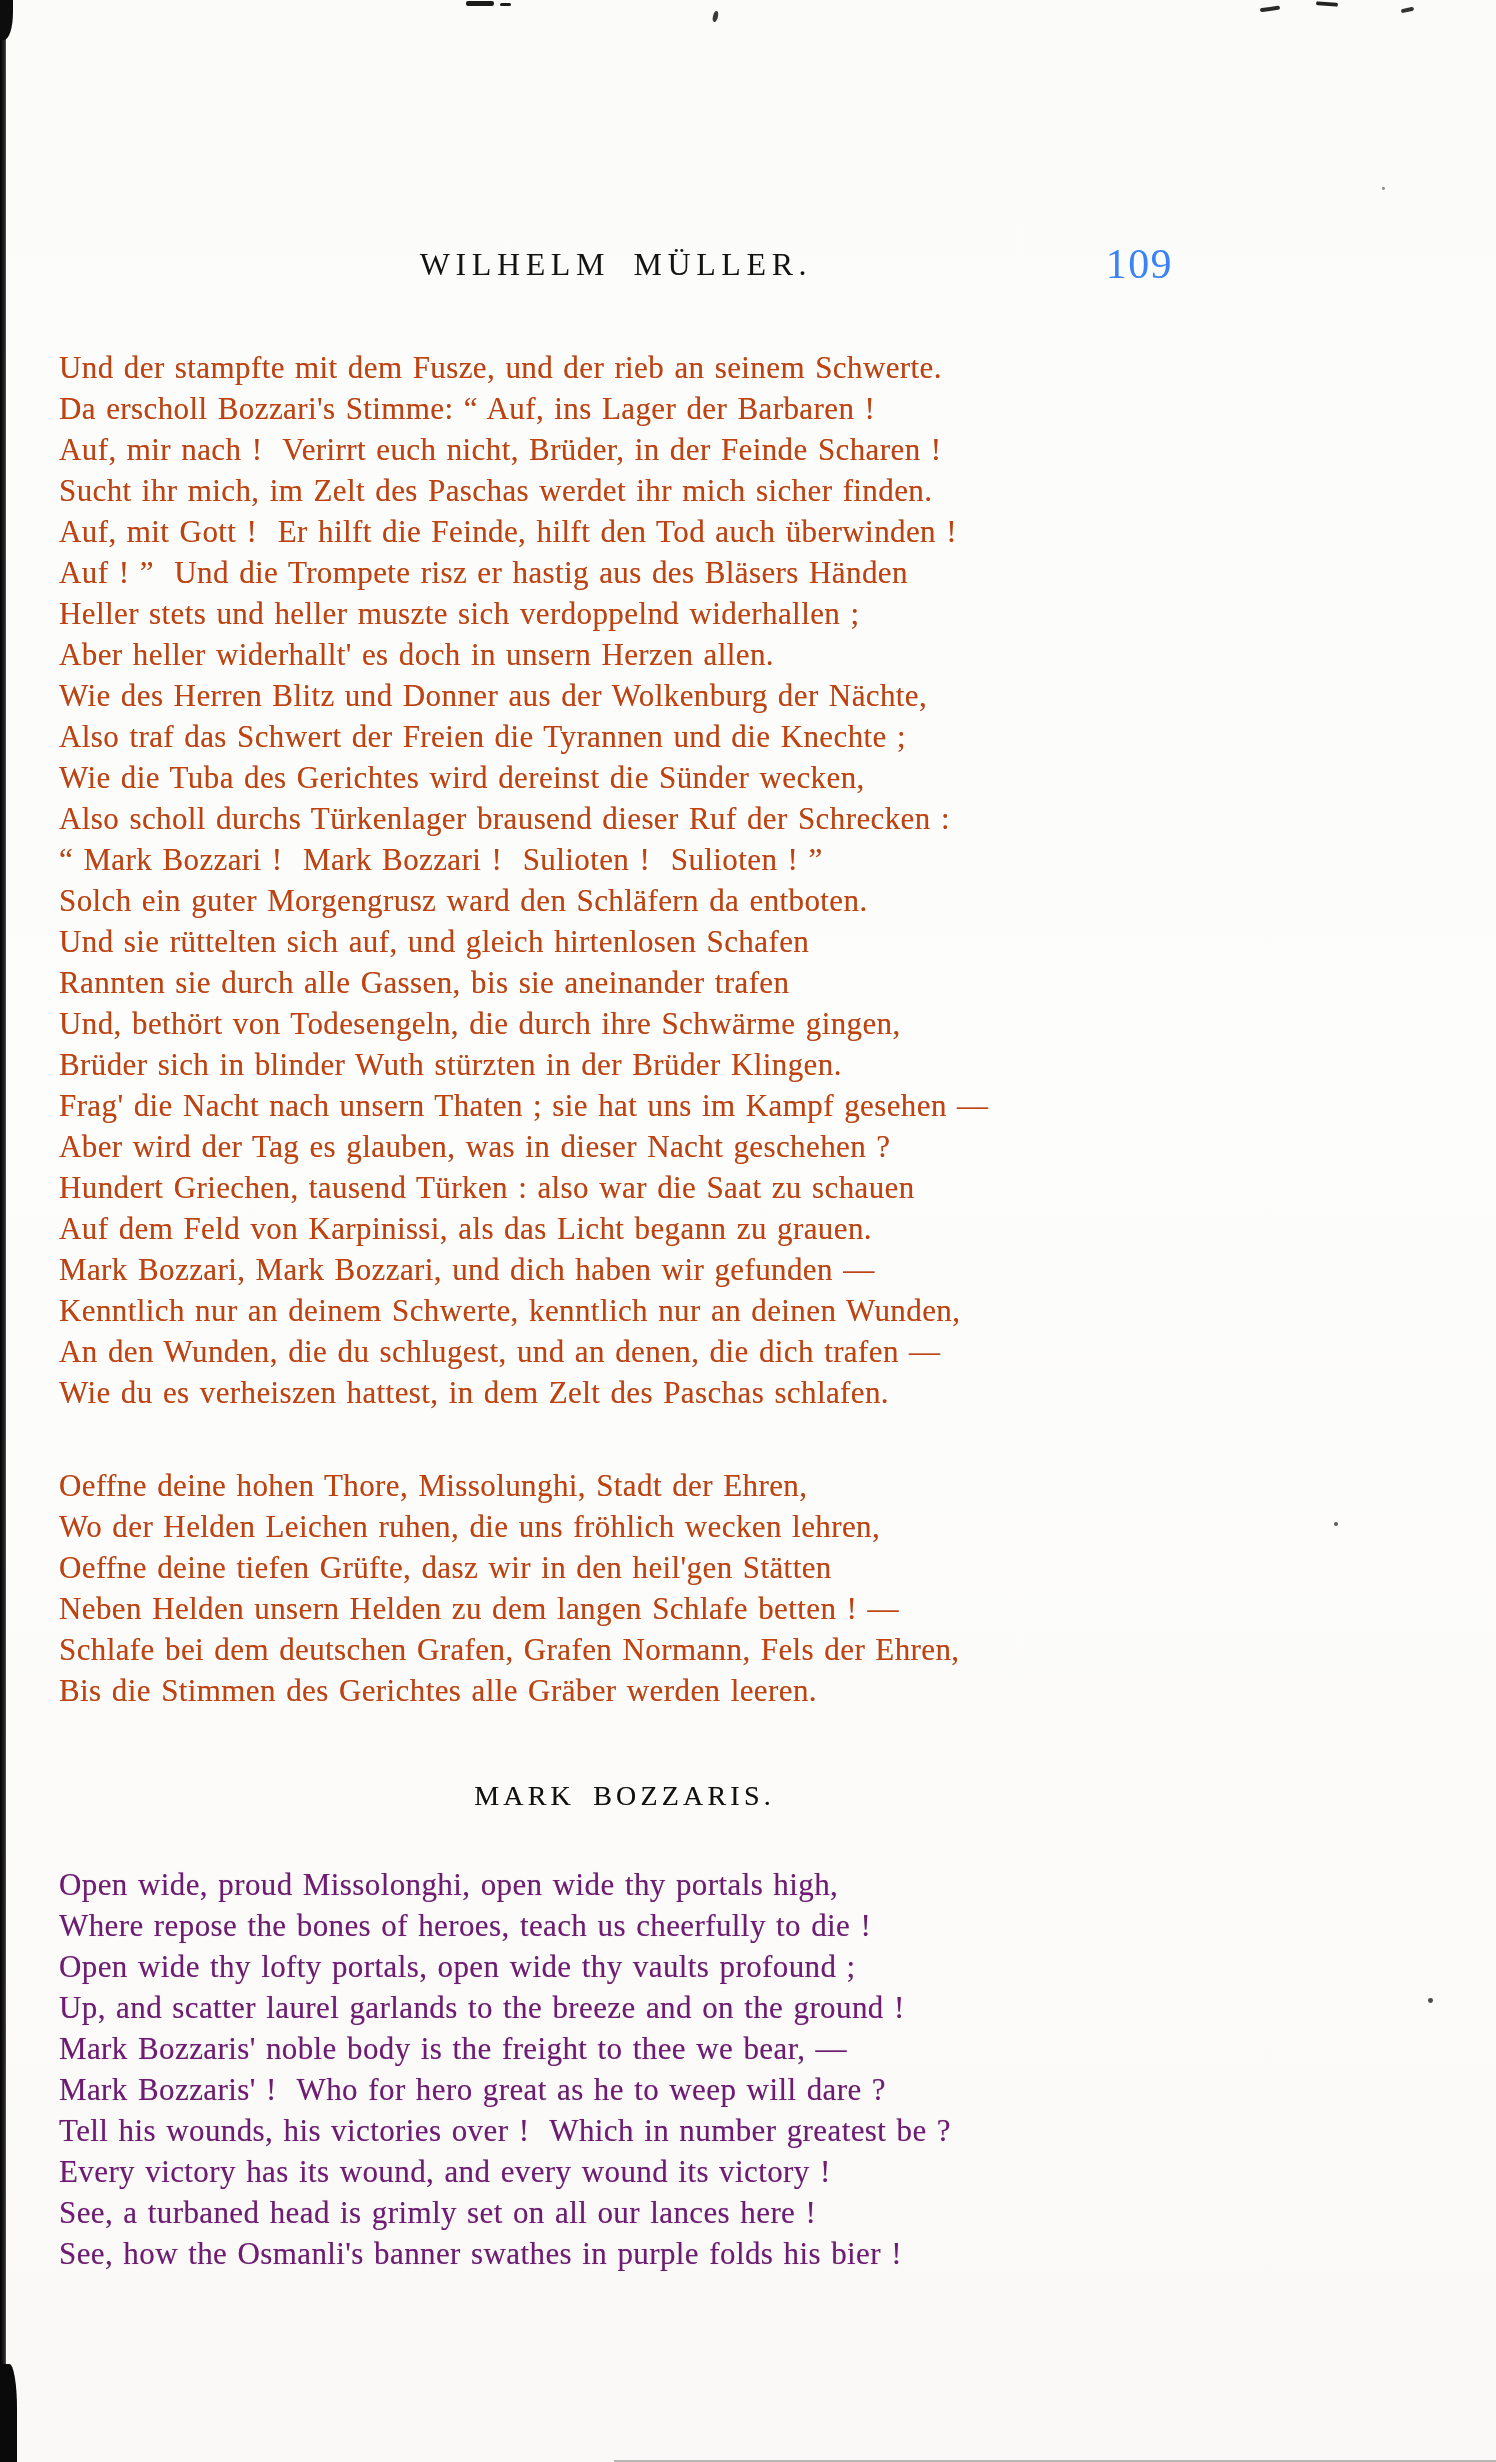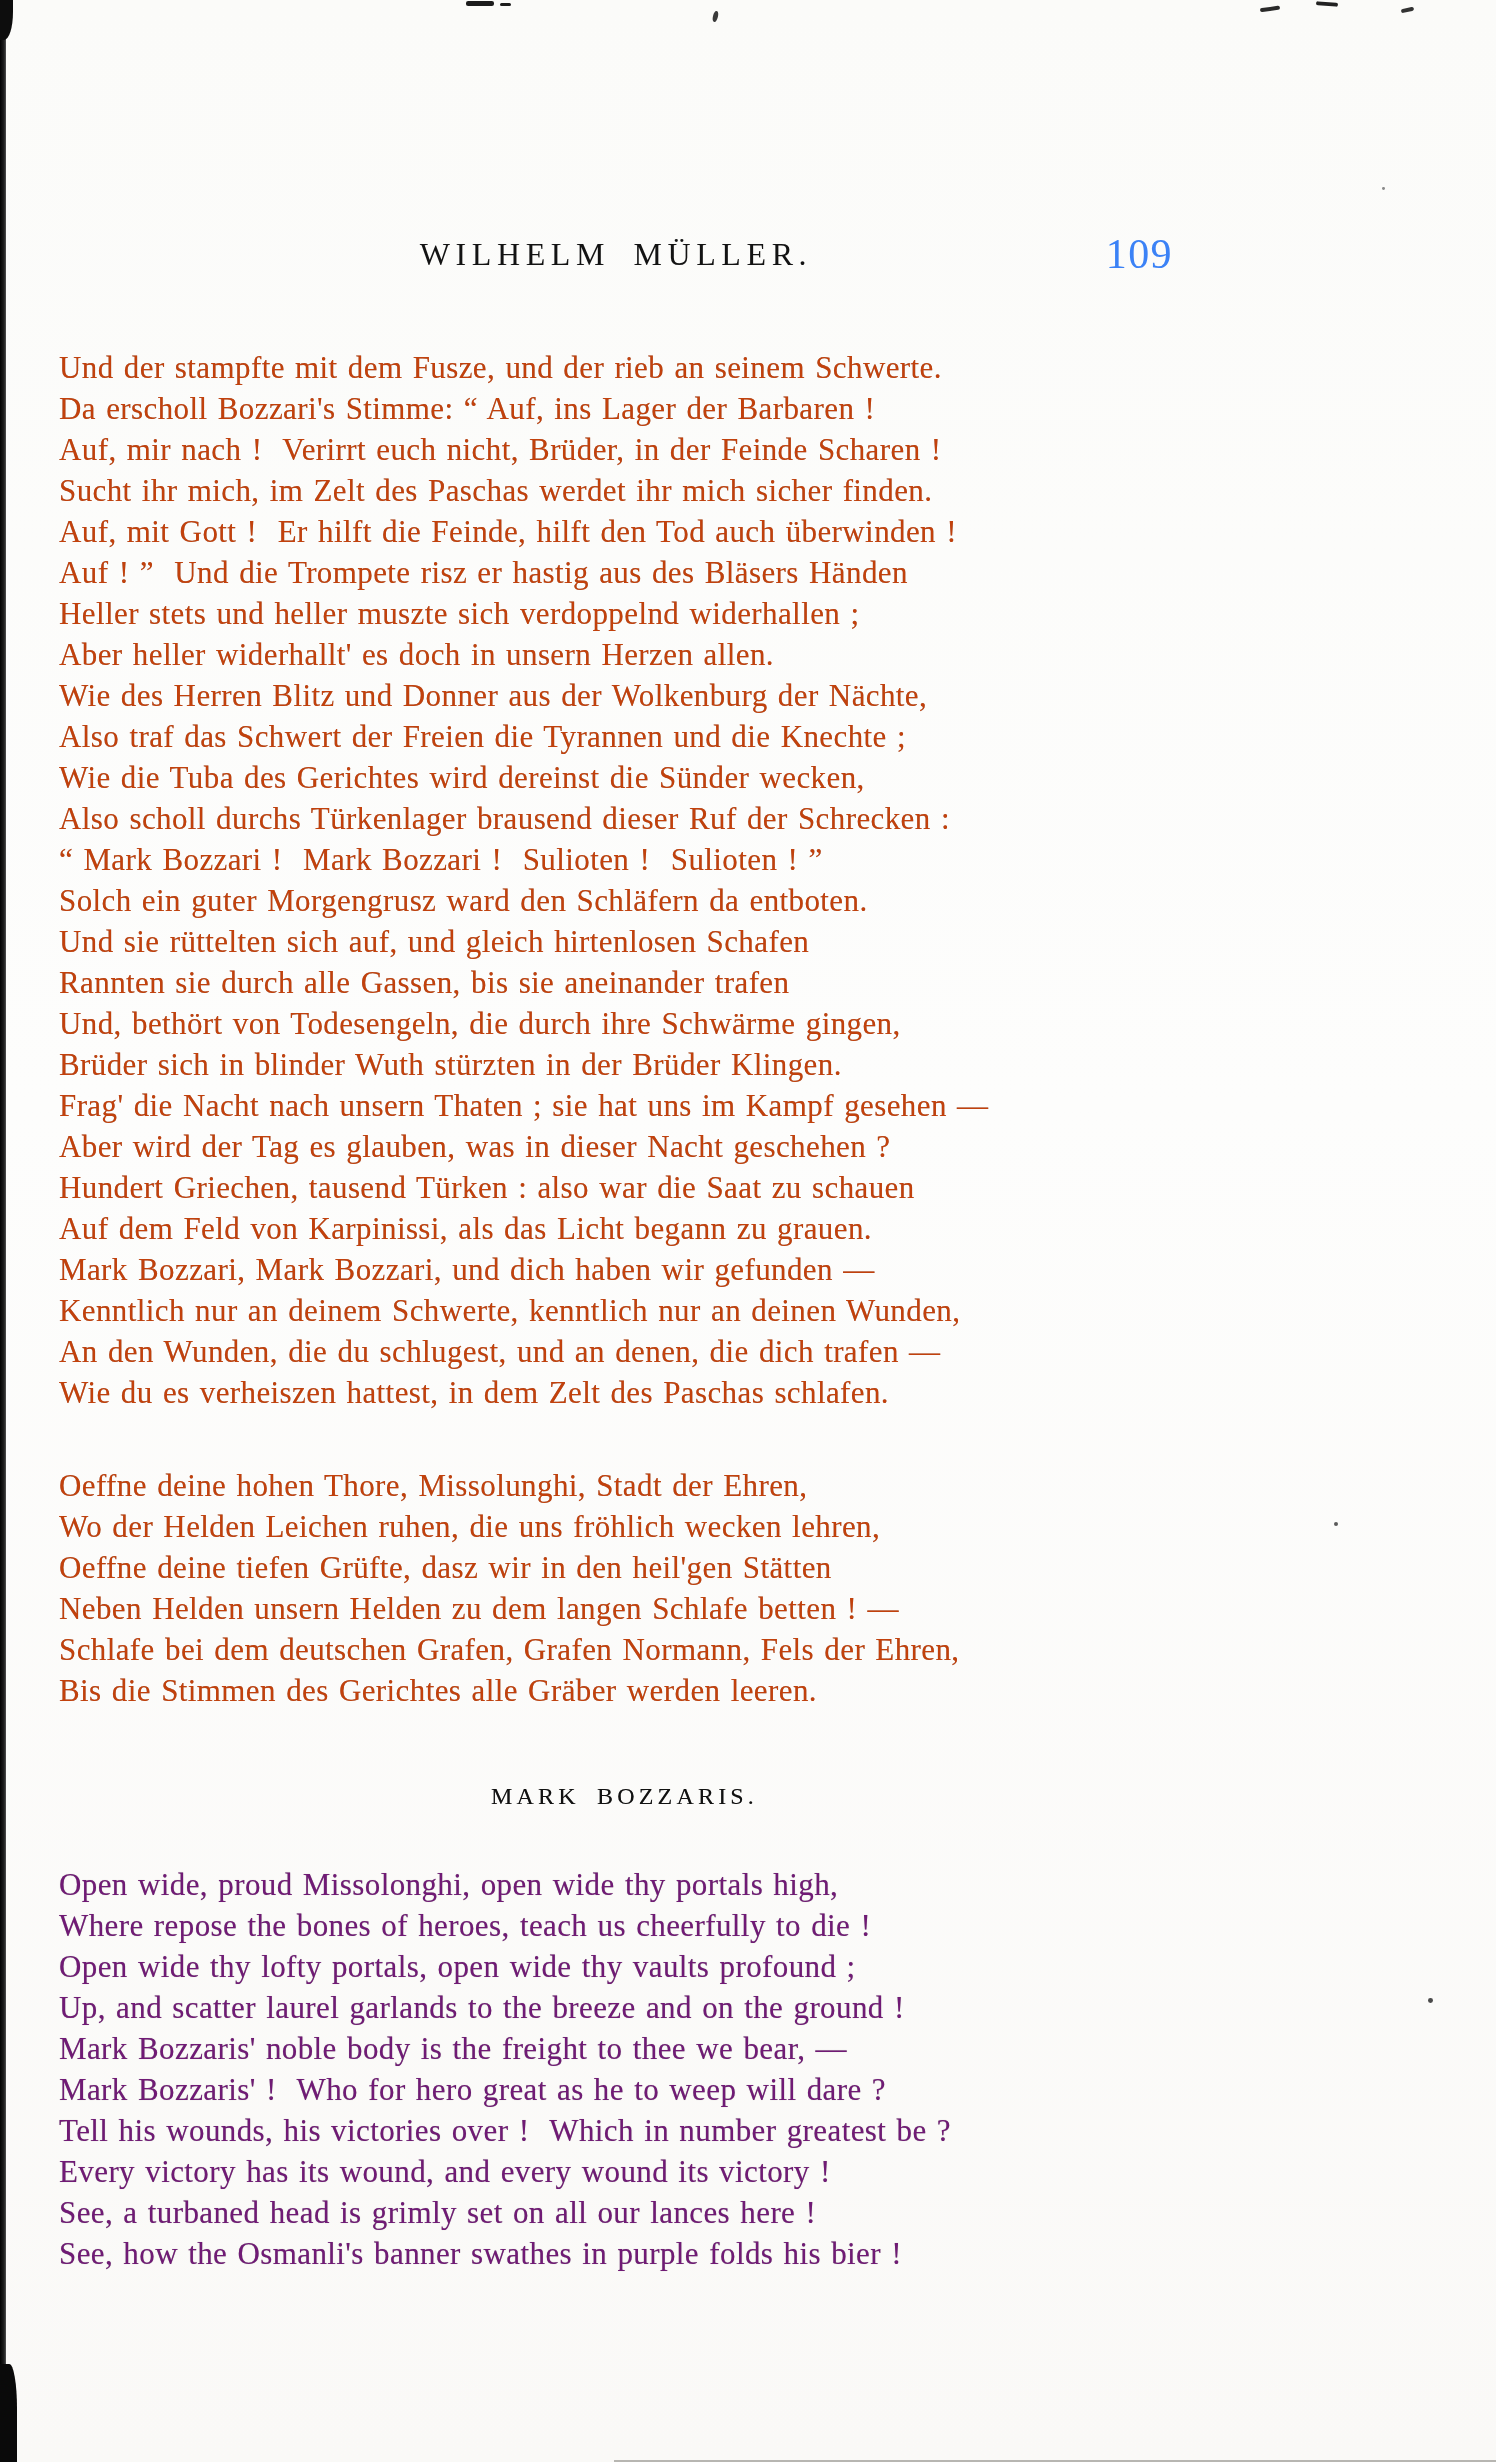--- a/index.html
+++ b/index.html
@@ -51,21 +51,21 @@
   .s3 { left: 1382px; top: 187px;  width: 2.8px; height: 2.8px; background: #8a8a8a; }
   .bottom-line {
     position: absolute; left: 614px; bottom: 0;
     width: 882px; height: 2.1px;
     background: #b8b6b2;
   }
 
   
   .page-header {
     position: absolute;
-    left: 59px; top: 236px;
+    left: 59px; top: 246px;
     width: 1114px;
   }
   .running-title {
     text-align: center;
     font-size: 32px;
     letter-spacing: 5.6px;
     word-spacing: 9.8px;
     color: #131313;
     white-space: pre;
   }
@@ -90,21 +90,21 @@
     word-spacing: 2.1px;
     white-space: pre;
     color: #c2410c;
     text-shadow: 0 0 0.4px rgba(20,20,20,0.35);
   }
   .stanza-2 { margin-top: 52px; }
 
   .section-heading {
     margin: 67px 0 0 0;
     text-align: center;
-    font-size: 24px;
+    font-size: 28px;
     font-weight: normal;
     letter-spacing: 4.2px;
     word-spacing: 7px;
     line-height: 36px;
     color: #111;
     text-shadow: 0 0 0.5px rgba(10,10,10,0.45);
   }
 
   .english { margin-top: 50px; }
   .english .line {

